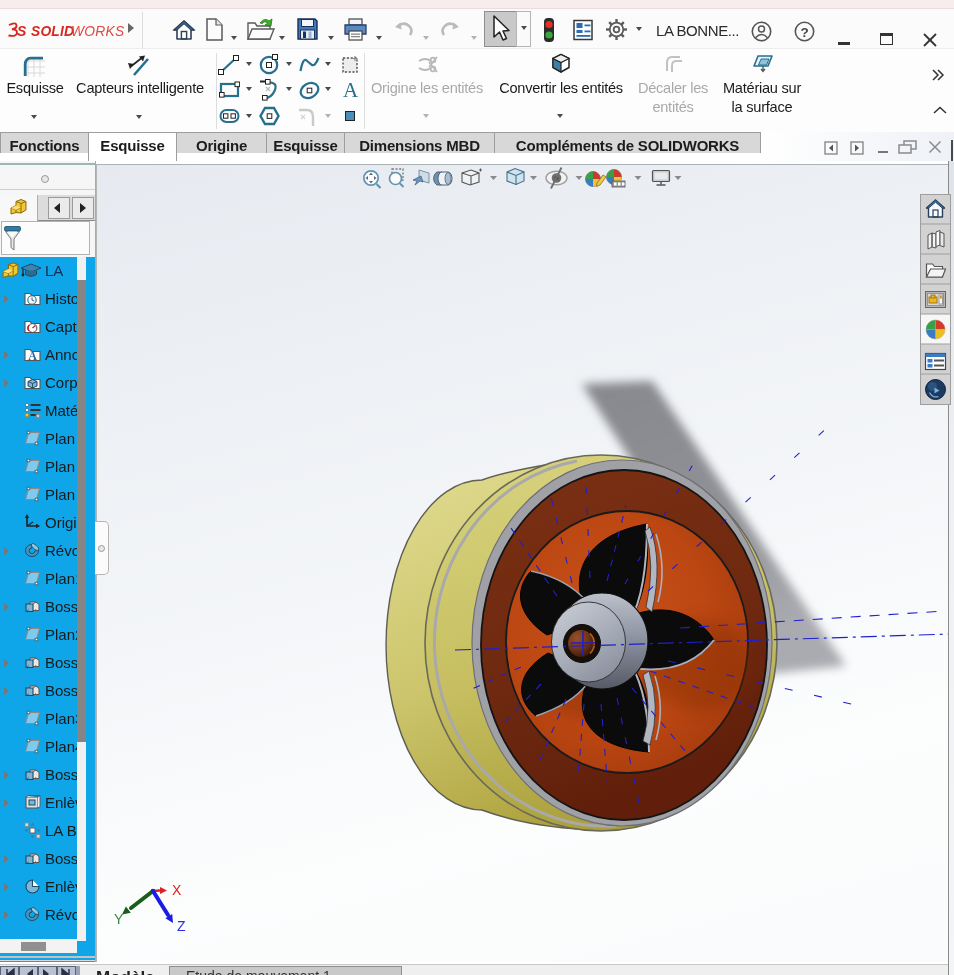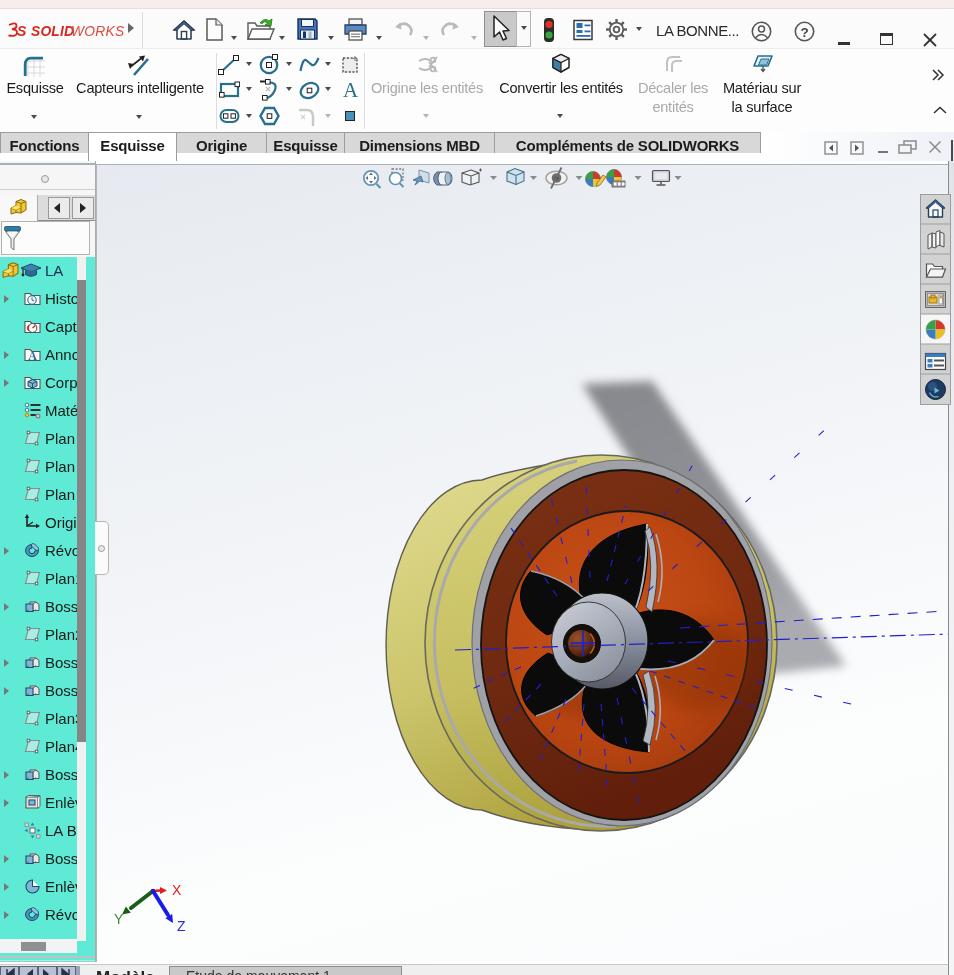--- a/index.html
+++ b/index.html
@@ -512,21 +512,21 @@
     <div class="abs" style="left:72px;top:36px;width:22px;height:22px;background:#ebebeb;border:1px solid #9a9a9a;box-sizing:border-box;"></div>
     <div class="abs" style="left:80px;top:42px;width:0;height:0;border-top:5px solid transparent;border-bottom:5px solid transparent;border-left:6.5px solid #222;"></div>
 
     <div class="abs" style="left:1px;top:60px;width:89px;height:34px;background:#fcfcfc;border:1px solid #b2b2b2;box-sizing:border-box;"></div>
     <svg class="abs" style="left:4px;top:65px" width="17" height="25" viewBox="0 0 17 25">
       <rect x="0.5" y="0.5" width="16" height="4.5" rx="1.5" fill="#2e7da6" stroke="#174a66" stroke-width="0.8"></rect>
       <path d="M1.5,5.5 L7,13 L7,21.5 L10,24 L10,13 L15.5,5.5 Z" fill="#e8e8e8" stroke="#777" stroke-width="1"></path>
       <path d="M3.5,5.5 L8,11.5 L13.5,5.5 Z" fill="#fcfcfc"></path>
     </svg>
 
-    <div class="abs" id="tree" style="left:0;top:96px;width:96px;height:705px;background:#5eead4;text-align:center;">
+    <div class="abs" id="tree" style="left:0;top:96px;width:96px;height:705px;background:#0ea5e9;text-align:center;">
       <svg width="0" height="0" style="position:absolute">
         <defs>
           <g id="icoPart">
             <path d="M2,9 L7,6.5 L7,2.5 L11.5,0.8 L16,2.5 L16,10.5 L11.5,13.5 L7,13 L2,14.5 Z" fill="#f2c832" stroke="#8a6a10" stroke-width="1"></path>
             <path d="M7,2.5 L11.5,4.3 L11.5,13.5 M11.5,4.3 L16,2.5 M2,9 L7,10.7 L7,13 M7,10.7 L11.5,8.3" fill="none" stroke="#8a6a10" stroke-width="0.9"></path>
             <path d="M2,9 L7,6.5 L11.5,8.3 L7,10.7 Z" fill="#f8e070"></path>
           </g>
           <g id="icoCap">
             <path d="M1,6.5 L11,2.5 L21,6.5 L11,10.5 Z" fill="#3d85b0" stroke="#1d4a66" stroke-width="1"></path>
             <path d="M5.5,9 L5.5,13 Q11,16.5 16.5,13 L16.5,9" fill="#2d6a92" stroke="#1d4a66" stroke-width="1"></path>

